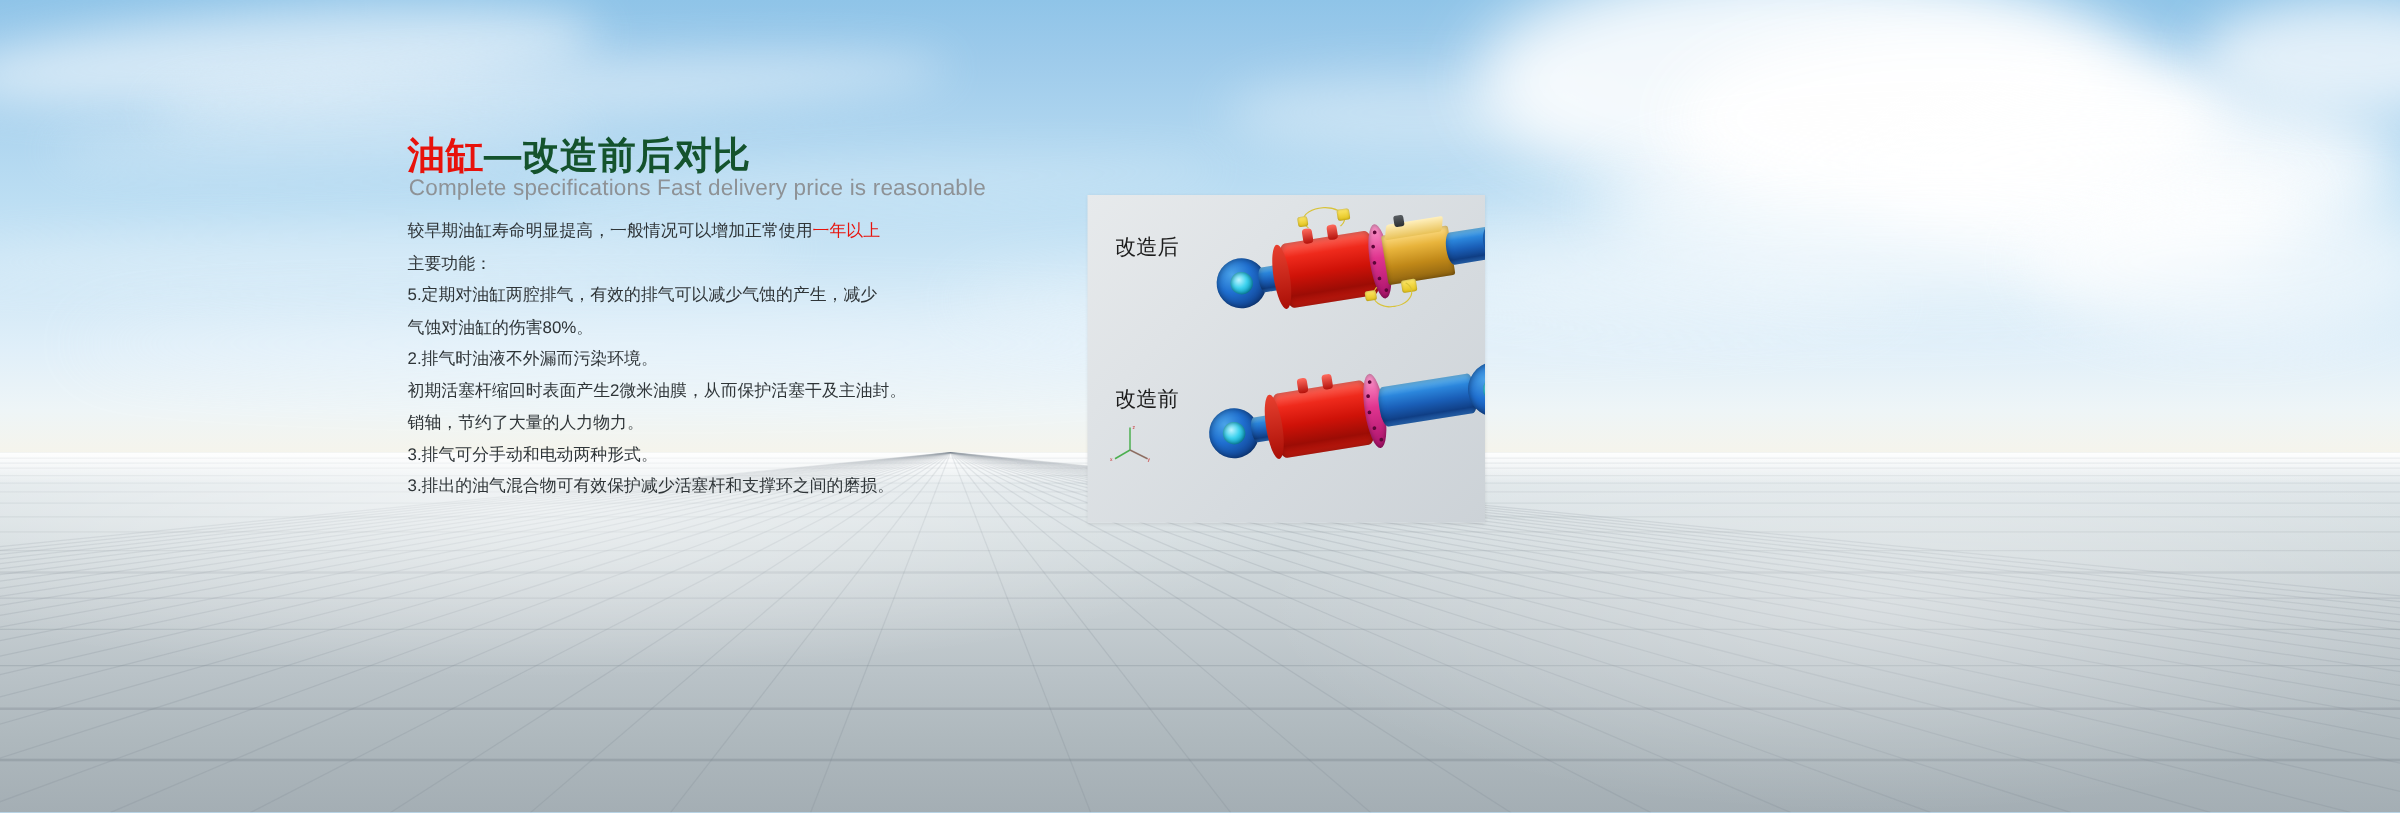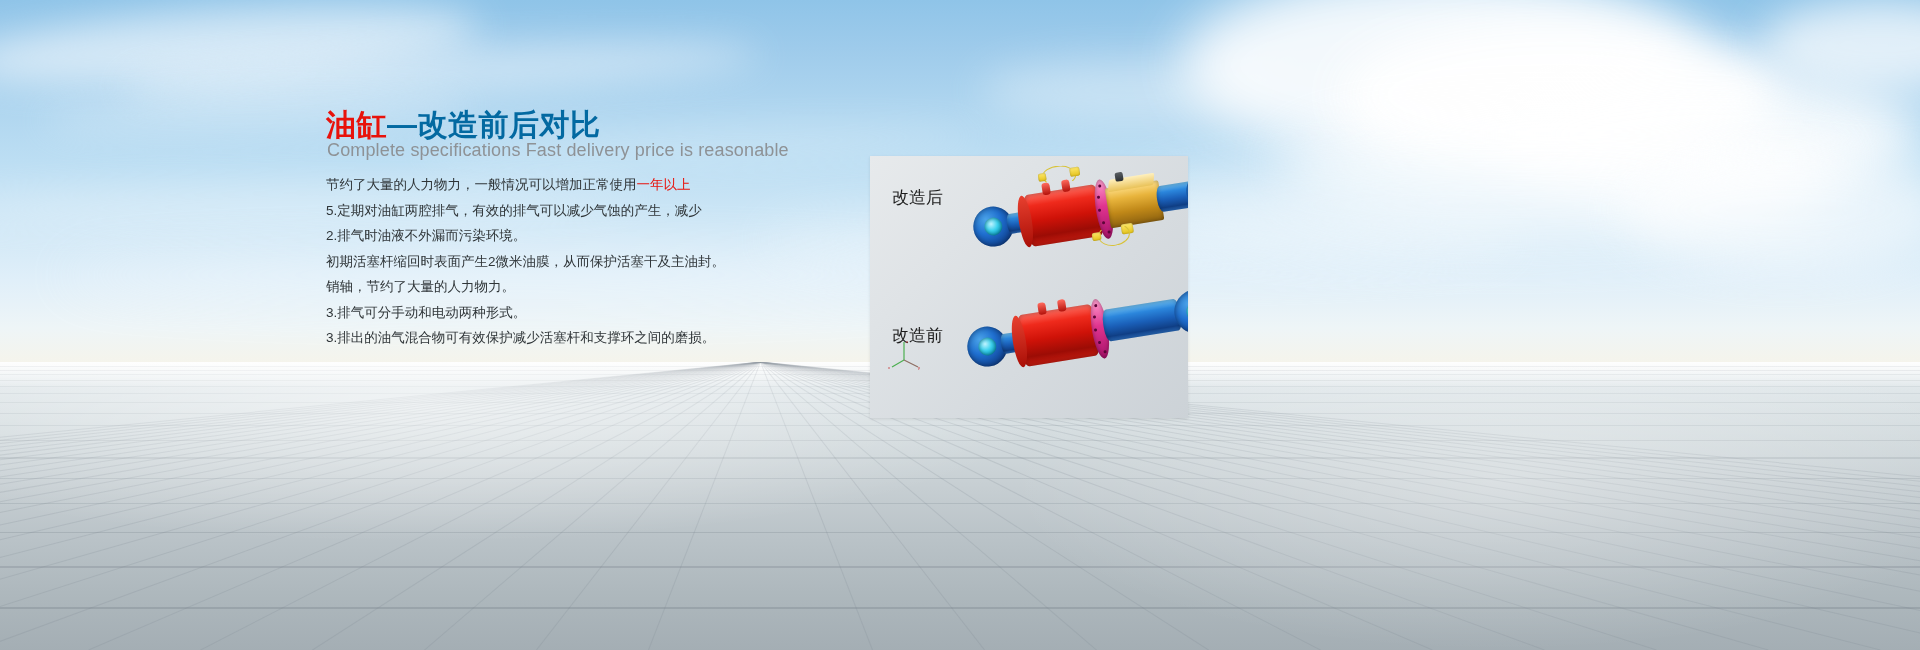--- a/index.html
+++ b/index.html
@@ -79,21 +79,21 @@
 
   
   .content { position:absolute; left:0; top:0; width:1920px; height:650px; }
 
   .headline {
     position:absolute; left:326px; top:108px;
     font-size:30px; font-weight:bold; letter-spacing:.5px;
     white-space:nowrap; line-height:1.1;
   }
   .headline .hl-red { color:#e8120b; }
-  .headline .hl-dark { color:#0369a1;margin-top:47px; }
+  .headline .hl-dark { color:#14532d;margin-top:47px; }
 
   .subhead {
     position:absolute; left:327px; top:140px;
     font-size:18px; color:#8e9296; letter-spacing:.15px; white-space:nowrap;
   }
 
   .body-block {
     position:absolute; left:326px; top:172px; width:520px;
     font-size:13.5px; color:#2f3538; line-height:25.5px;
   }
@@ -105,21 +105,21 @@
     position:absolute; left:870px; top:156px; width:318px; height:262px;
     background:linear-gradient(135deg,#e7eaec 0%,#dfe3e6 30%,#d6dbdf 62%,#ccd2d7 100%);
     box-shadow:0 1px 3px rgba(0,0,0,.10);
     overflow:hidden;
   }
   .panel-label {
     position:absolute; font-family:"Liberation Serif","DejaVu Serif",serif;
     font-size:17px; color:#1d1d1d; white-space:nowrap;
   }
   .lbl-after  { left:22px; top:30px; }
-  .lbl-before { left:22px; top:168px; }
+  .lbl-before { left:22px; top:152px; }
 
   .axis-icon { position:absolute; left:18px; top:180px; width:34px; height:34px; }
 
   
   .cyl { position:absolute; width:260px; height:96px; }
   .cyl-after  { left:98px; top:6px;  transform:rotate(-9deg); }
   .cyl-before { left:92px; top:126px; transform:rotate(-9deg); }
 
   .part { position:absolute; }
 
@@ -285,22 +285,24 @@
 
   <div class="content">
 
     <h1 class="headline">
       <span class="hl-red">油缸</span><span class="hl-dark">—改造前后对比</span>
     </h1>
 
     <div class="subhead">Complete specifications Fast delivery price is reasonable</div>
 
     <div class="body-block" id="body-block">
-        <div class="ln"><span>节约了大量的人力物力，一般情况可以增加正常使用</span><span class="hl">一年以上</span></div>
+        <div class="ln"><span>较早期油缸寿命明显提高，一般情况可以增加正常使用</span><span class="hl">一年以上</span></div>
+        <div class="ln"><span>主要功能：</span></div>
         <div class="ln"><span>5.定期对油缸两腔排气，有效的排气可以减少气蚀的产生，减少</span></div>
+        <div class="ln"><span>气蚀对油缸的伤害80%。</span></div>
         <div class="ln"><span>2.排气时油液不外漏而污染环境。</span></div>
         <div class="ln"><span>初期活塞杆缩回时表面产生2微米油膜，从而保护活塞干及主油封。</span></div>
         <div class="ln"><span>销轴，节约了大量的人力物力。</span></div>
         <div class="ln"><span>3.排气可分手动和电动两种形式。</span></div>
         <div class="ln"><span>3.排出的油气混合物可有效保护减少活塞杆和支撑环之间的磨损。</span></div>
       </div>
 
     <div class="panel">
 
       <div class="panel-label lbl-after">改造后</div>

